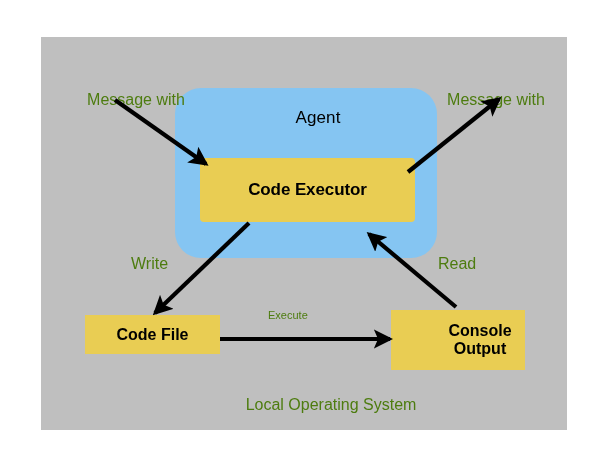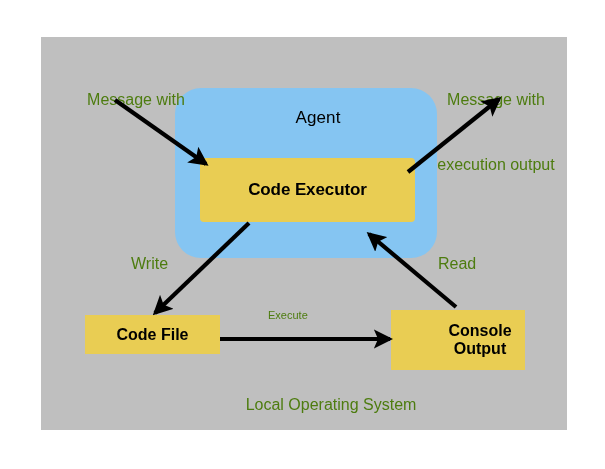--- a/index.html
+++ b/index.html
@@ -196,21 +196,20 @@
     <span class="console-label-line">Console</span>
     <span class="console-label-line">Output</span>
   </div>
 
   <div class="txt label-msg-in">
     <div>Message with</div>
   </div>
 
   <div class="txt label-msg-out">
     <div>Message with</div>
-    <div>execution output</div>
   </div>
 
   <div class="txt label-write">Write</div>
   <div class="txt label-read">Read</div>
   <div class="txt label-execute">Execute</div>
 
   <div class="txt label-os">Local Operating System</div>
 
   <svg class="arrow-layer" viewBox="0 0 605 469" width="605" height="469">
     <defs>

